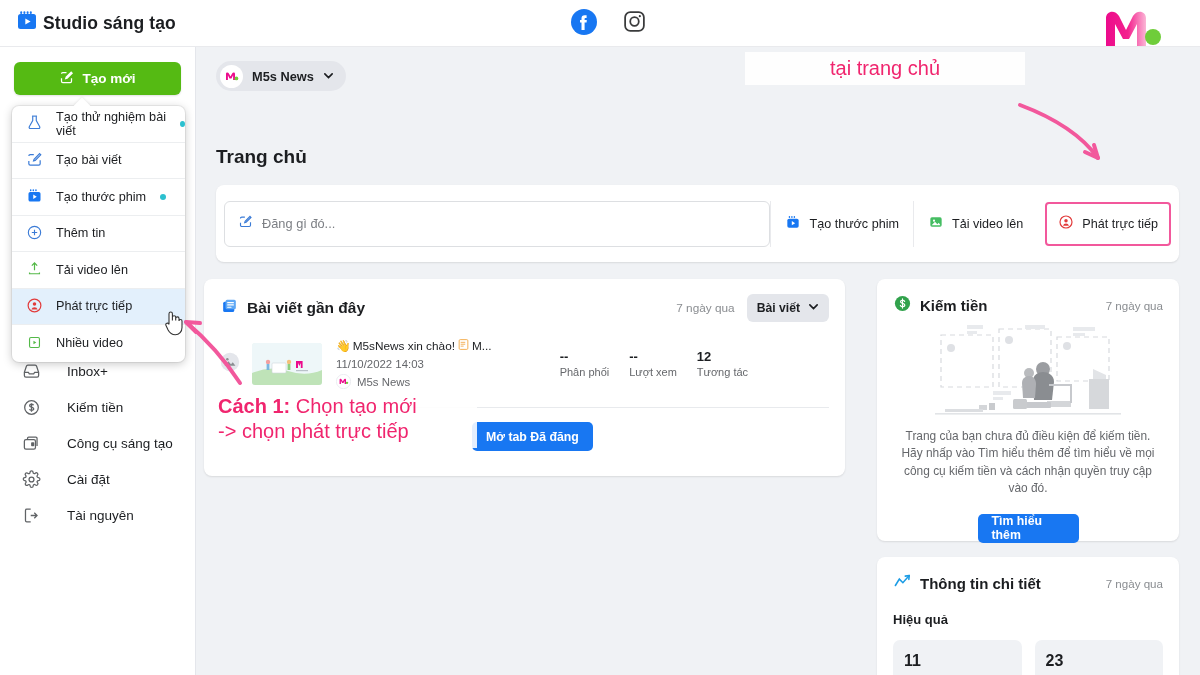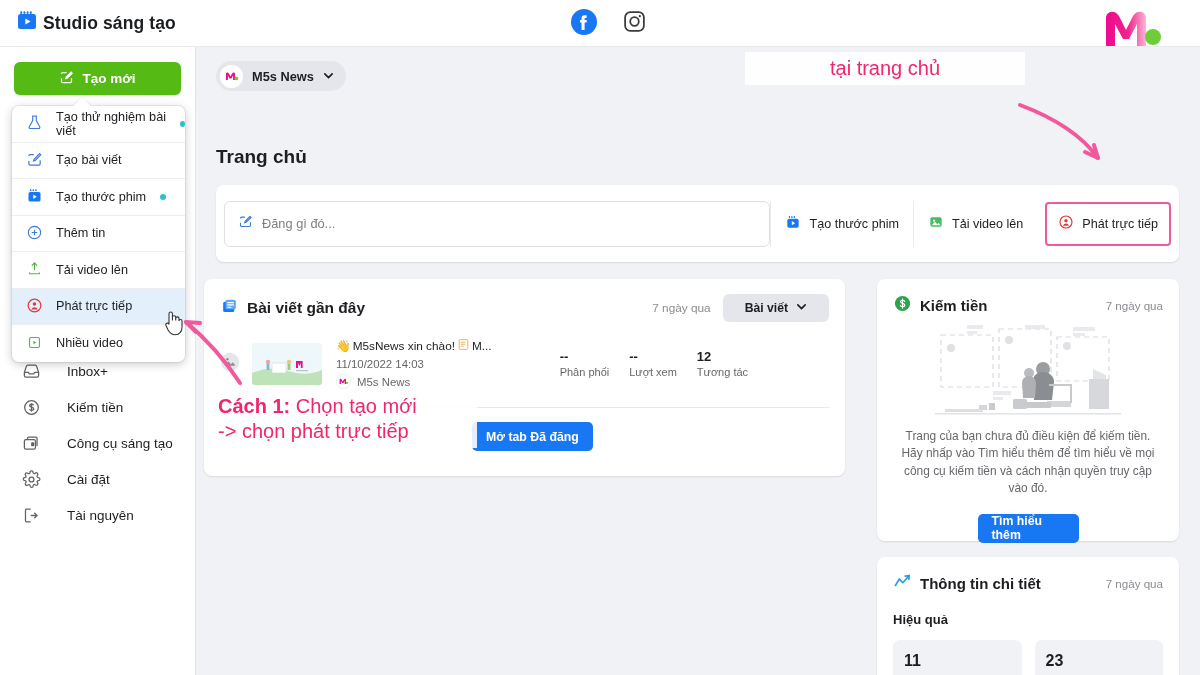--- a/index.html
+++ b/index.html
@@ -91,21 +91,21 @@
     font-size: 12.6px; color: #1c1e21; cursor: pointer; border-left: 1px solid #e9eaed; white-space: nowrap; }
   .cbtn:first-of-type { border-left: none; margin-left: 10px; }
   .cbtn.boxed { border: 2.5px solid #F2589C; border-radius: 4px; margin-left: 8px; padding: 0 11px; height: 44px; }
 
   
   .recent { position: absolute; left: 8px; top: 232px; width: 641px; height: 197px; }
   .recent-head { display: flex; align-items: center; padding: 15px 16px 0 16px; }
   .recent-title { font-size: 15.5px; font-weight: 700; color: #1c1e21; margin-left: 8px; }
   .recent-range { margin-left: auto; font-size: 11.8px; color: #8a8d91; }
   .recent-select { margin-left: 12px; height: 28px; background: #E4E6EB; border-radius: 6px;
-    display: flex; align-items: center; gap: 8px; padding: 0 22px; font-size: 12.2px; font-weight: 600;
+    display: flex; align-items: center; gap: 8px; padding: 0 10px; font-size: 12.2px; font-weight: 600;
     color: #1c1e21; cursor: pointer; }
   .post-row { display: flex; align-items: center; padding: 16px 16px 0 16px; }
   .post-thumb { width: 70px; height: 42px; border-radius: 3px; overflow: hidden; margin-left: 12px;
     background: #E9F5EE; position: relative; }
   .post-meta { margin-left: 14px; }
   .post-text { font-size: 11.8px; color: #1c1e21; display: flex; align-items: center; gap: 2px; }
   .post-date { font-size: 11.4px; color: #65676b; margin-top: 4px; }
   .post-page { display: flex; align-items: center; gap: 6px; margin-top: 4px; font-size: 11.4px; color: #65676b; }
   .post-stats { display: flex; margin-left: 68px; gap: 20px; }
   .stat { text-align: left; }

